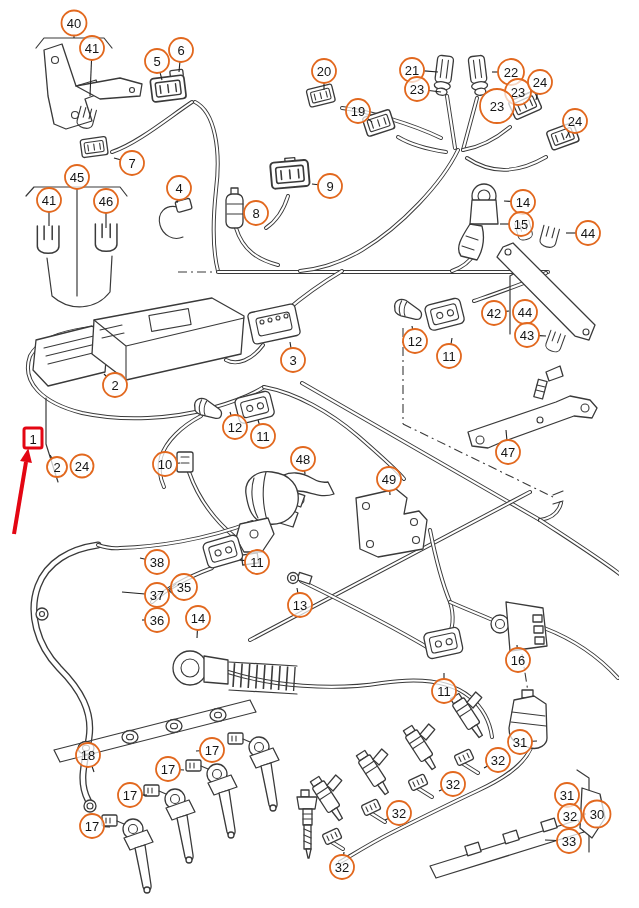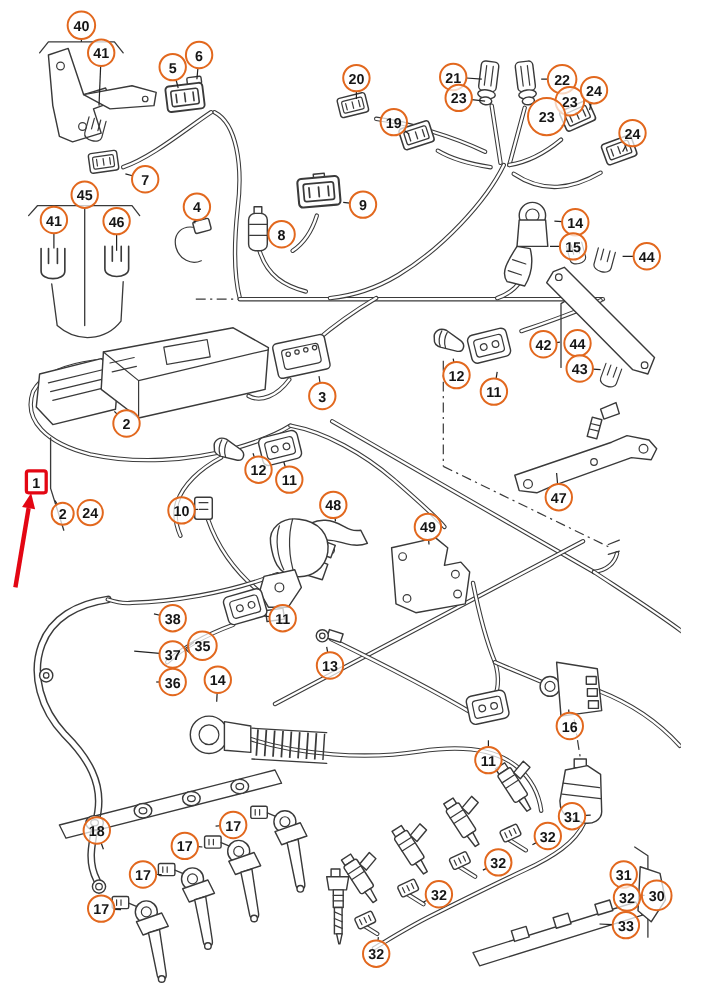--- a/index.html
+++ b/index.html
@@ -1,17 +1,17 @@
 <!DOCTYPE html>
 <html style="--callout: #E2681E; --line: #3A3A3A; --highlight: #E30613; --text: #151515; --background: #FFFFFF;"><head>
 <meta charset="utf-8">
 <style>
   html,body{margin:0;padding:0;background:#fff;}
   .stage{position:relative;width:619px;height:908px;background:var(--background,#fff);overflow:hidden;
-         font-family:"Liberation Sans",sans-serif;font-weight:bold;}
+         font-family:"Liberation Sans",sans-serif;}
   svg{display:block}
   .w-outer{fill:none;stroke:var(--line,#3A3A3A);stroke-width:4;stroke-linecap:round}
   .w-inner{fill:none;stroke:#fff;stroke-width:2.1;stroke-linecap:round}
   .cable-outer{fill:none;stroke:var(--line,#3A3A3A);stroke-width:7;stroke-linecap:round}
   .cable-inner{fill:none;stroke:#fff;stroke-width:4.4;stroke-linecap:round}
   .s{fill:none;stroke:var(--line,#3A3A3A);stroke-width:1.2;stroke-linecap:round;stroke-linejoin:round}
   .dd{fill:none;stroke:var(--line,#3A3A3A);stroke-width:1.1;stroke-dasharray:9 4 2 4}
   .part{fill:#fff;stroke:var(--line,#3A3A3A);stroke-width:1.3;stroke-linejoin:round}
   .part-d{fill:none;stroke:var(--line,#3A3A3A);stroke-width:1.1;stroke-linejoin:round;stroke-linecap:round}
   .ribs{stroke:var(--line,#3A3A3A);stroke-width:24;stroke-dasharray:1.6 6;fill:none}

